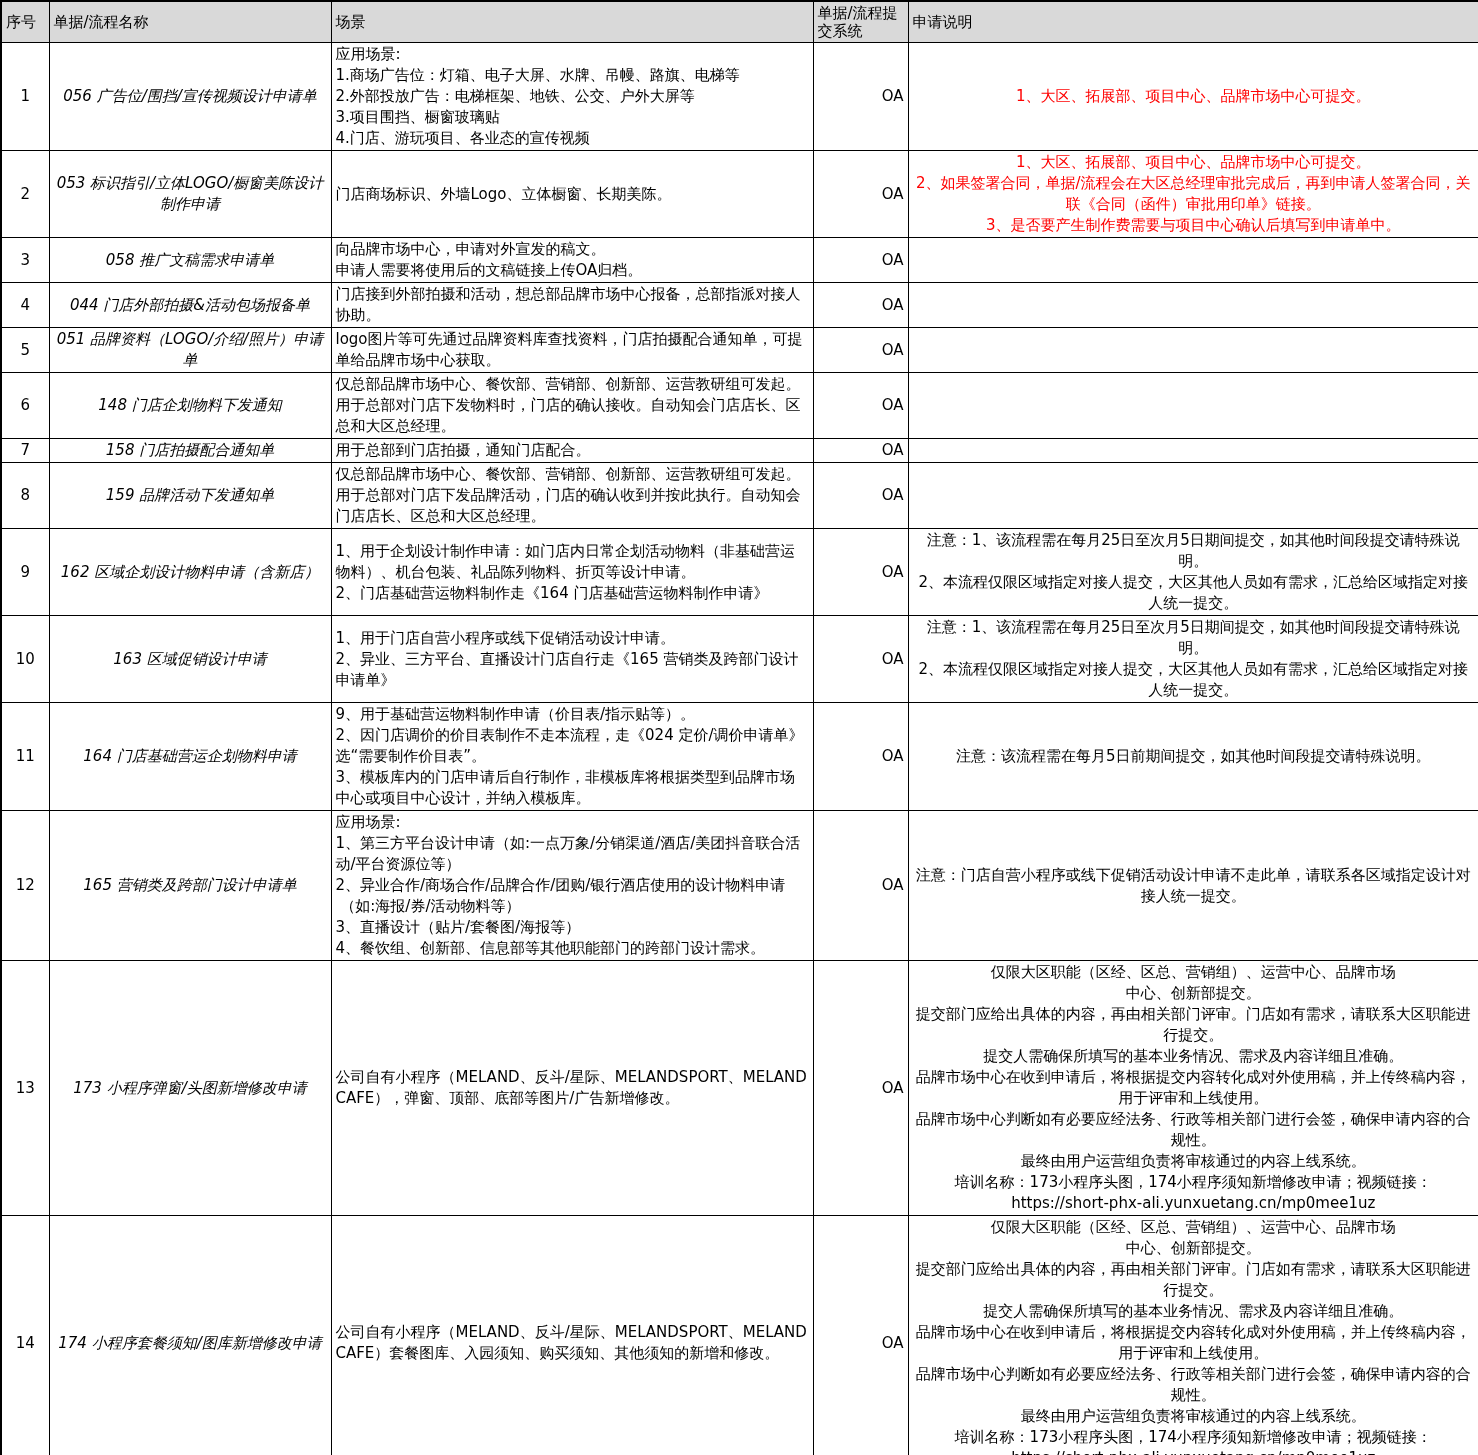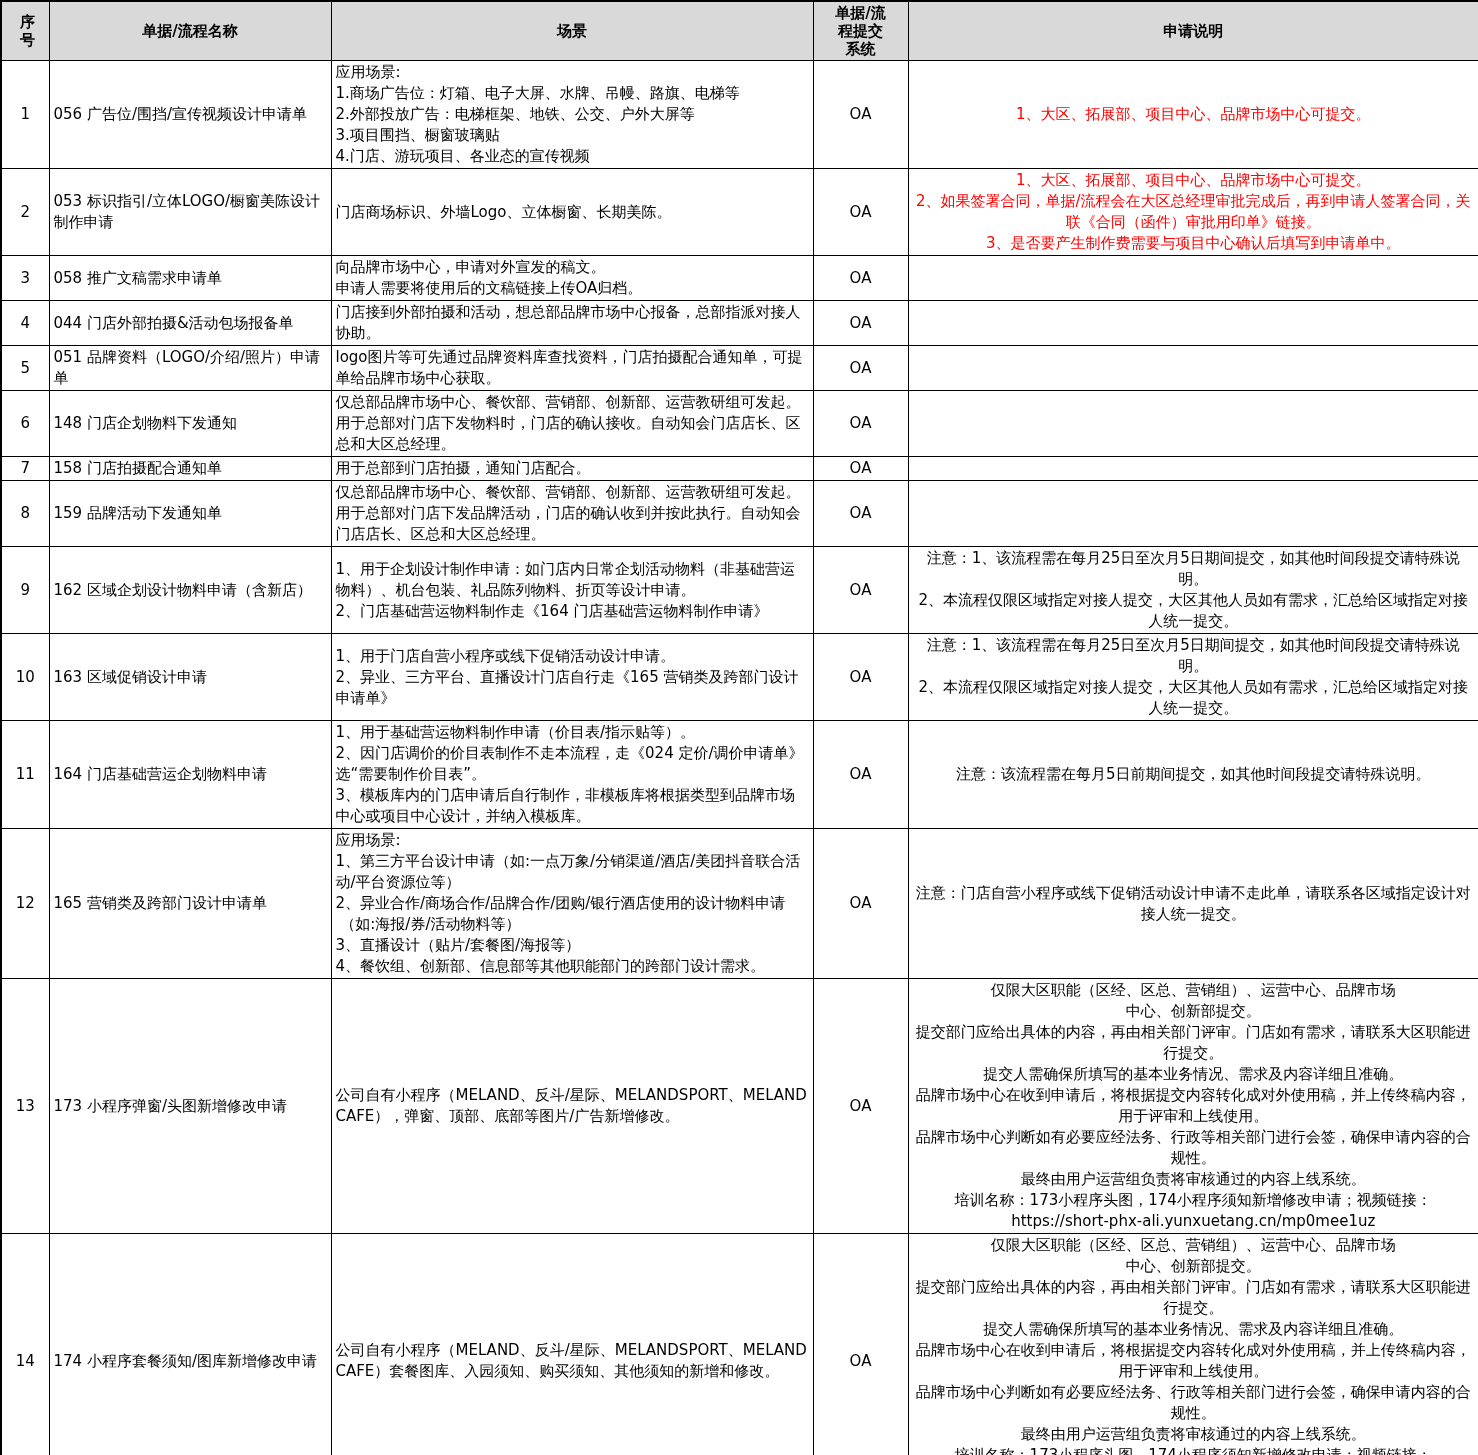--- a/index.html
+++ b/index.html
@@ -24,35 +24,35 @@
     color: #000;
     font-size: 15px;
     line-height: 21px;
     padding: 1px 4px;
     overflow: hidden;
     word-break: break-word;
     overflow-wrap: anywhere;
   }
   table.process-table th {
     background: #d9d9d9;
-    font-weight: bold;
-    text-align: center;
+    font-weight: normal;
+    text-align: left;
     line-height: 18px;
-    padding: 2px 18px;
+    padding: 2px 4px;
   }
   .col-num   { width: 48px; }
   .col-name  { width: 282px; }
   .col-scene { width: 482px; }
   .col-sys   { width: 95px; }
   .col-note  { width: 571px; }
 
   td.c-num   { text-align: center; }
-  td.c-name  { text-align: left; }
+  td.c-name  { text-align: center; font-style: italic; }
   td.c-scene { text-align: left; white-space: pre-wrap; }
-  td.c-sys   { text-align: center; }
+  td.c-sys   { text-align: right; }
   td.c-note  { text-align: center; white-space: pre-wrap; }
   td.note-red { color: #ff0000; }
 </style>
 </head>
 <body>
 
 <div class="sheet">
   <table class="process-table">
     <colgroup>
       <col class="col-num">
@@ -160,21 +160,21 @@
     <td class="c-scene">1、用于门店自营小程序或线下促销活动设计申请。
 2、异业、三方平台、直播设计门店自行走《165 营销类及跨部门设计申请单》</td>
     <td class="c-sys">OA</td>
     <td class="c-note">注意：1、该流程需在每月25日至次月5日期间提交，如其他时间段提交请特殊说明。
 2、本流程仅限区域指定对接人提交，大区其他人员如有需求，汇总给区域指定对接人统一提交。</td>
   </tr>
 
   <tr>
     <td class="c-num">11</td>
     <td class="c-name">164 门店基础营运企划物料申请</td>
-    <td class="c-scene">1、用于基础营运物料制作申请（价目表/指示贴等）。
+    <td class="c-scene">9、用于基础营运物料制作申请（价目表/指示贴等）。
 2、因门店调价的价目表制作不走本流程，走《024 定价/调价申请单》选“需要制作价目表”。
 3、模板库内的门店申请后自行制作，非模板库将根据类型到品牌市场中心或项目中心设计，并纳入模板库。</td>
     <td class="c-sys">OA</td>
     <td class="c-note">注意：该流程需在每月5日前期间提交，如其他时间段提交请特殊说明。</td>
   </tr>
 
   <tr>
     <td class="c-num">12</td>
     <td class="c-name">165 营销类及跨部门设计申请单</td>
     <td class="c-scene">应用场景:

